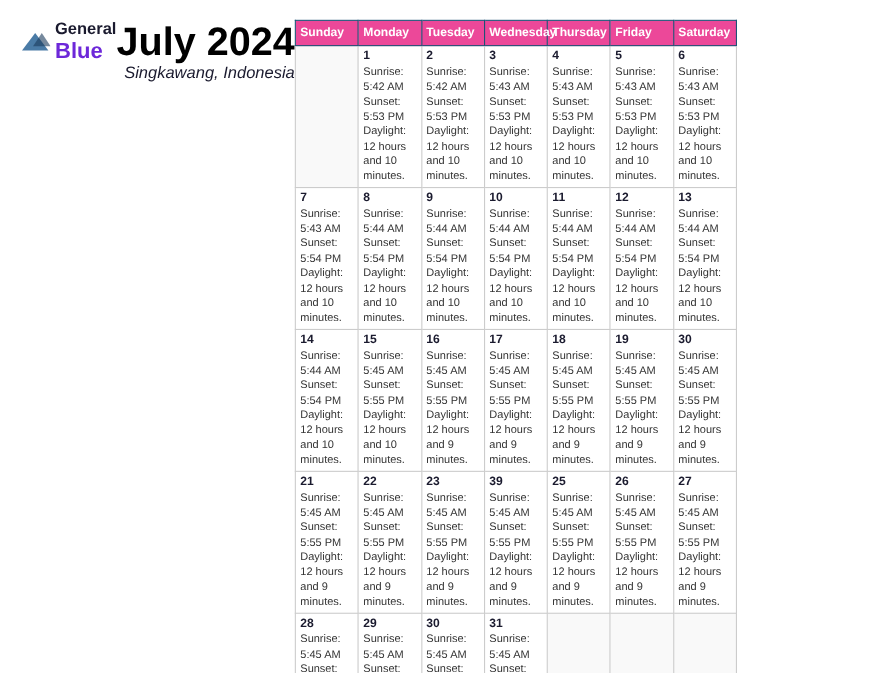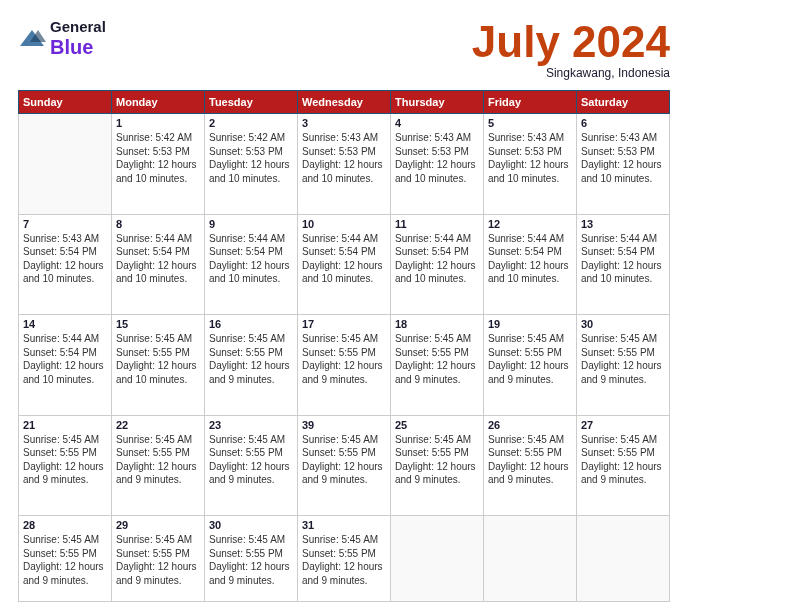--- a/index.html
+++ b/index.html
@@ -8,21 +8,20 @@
       background: #fff;
       width: 792px;
       height: 612px;
       overflow: hidden;
     }
     .page {
       width: 688px;
       height: 612px;
       padding: 18px 18px 10px 18px;
       display: flex;
-      flex-direction: column;
     }
     .header {
       display: flex;
       justify-content: space-between;
       align-items: flex-start;
       margin-bottom: 10px;
     }
     .logo {
       display: flex;
       align-items: center;
@@ -40,38 +39,39 @@
       text-align: right;
     }
     .logo-icon {
       width: 28px;
       height: 22px;
     }
     .title-block {
       text-align: right;
     }
     .title-month {
-      font-size: 44px;
-      font-weight: bold;
-      color: #c2410c;
+      font-size: 36px;
+      font-weight: bold;
+      color: #000000;
       line-height: 1.1;
     }
     .title-location {
-      font-size: 12px;
+      font-size: 15px;
       color: #1a1a2e;
+      font-style: italic;
     }
     .calendar {
       flex: 1;
       border: 1px solid #ccc;
       border-collapse: collapse;
       width: 100%;
       table-layout: fixed;
     }
     .calendar th {
-      background-color: #b91c1c;
+      background-color: #ec4899;
       color: #fff;
       font-size: 11px;
       font-weight: bold;
       padding: 5px 4px;
       text-align: left;
       border: 1px solid #1e5276;
     }
     .calendar td {
       border: 1px solid #ccc;
       vertical-align: top;

